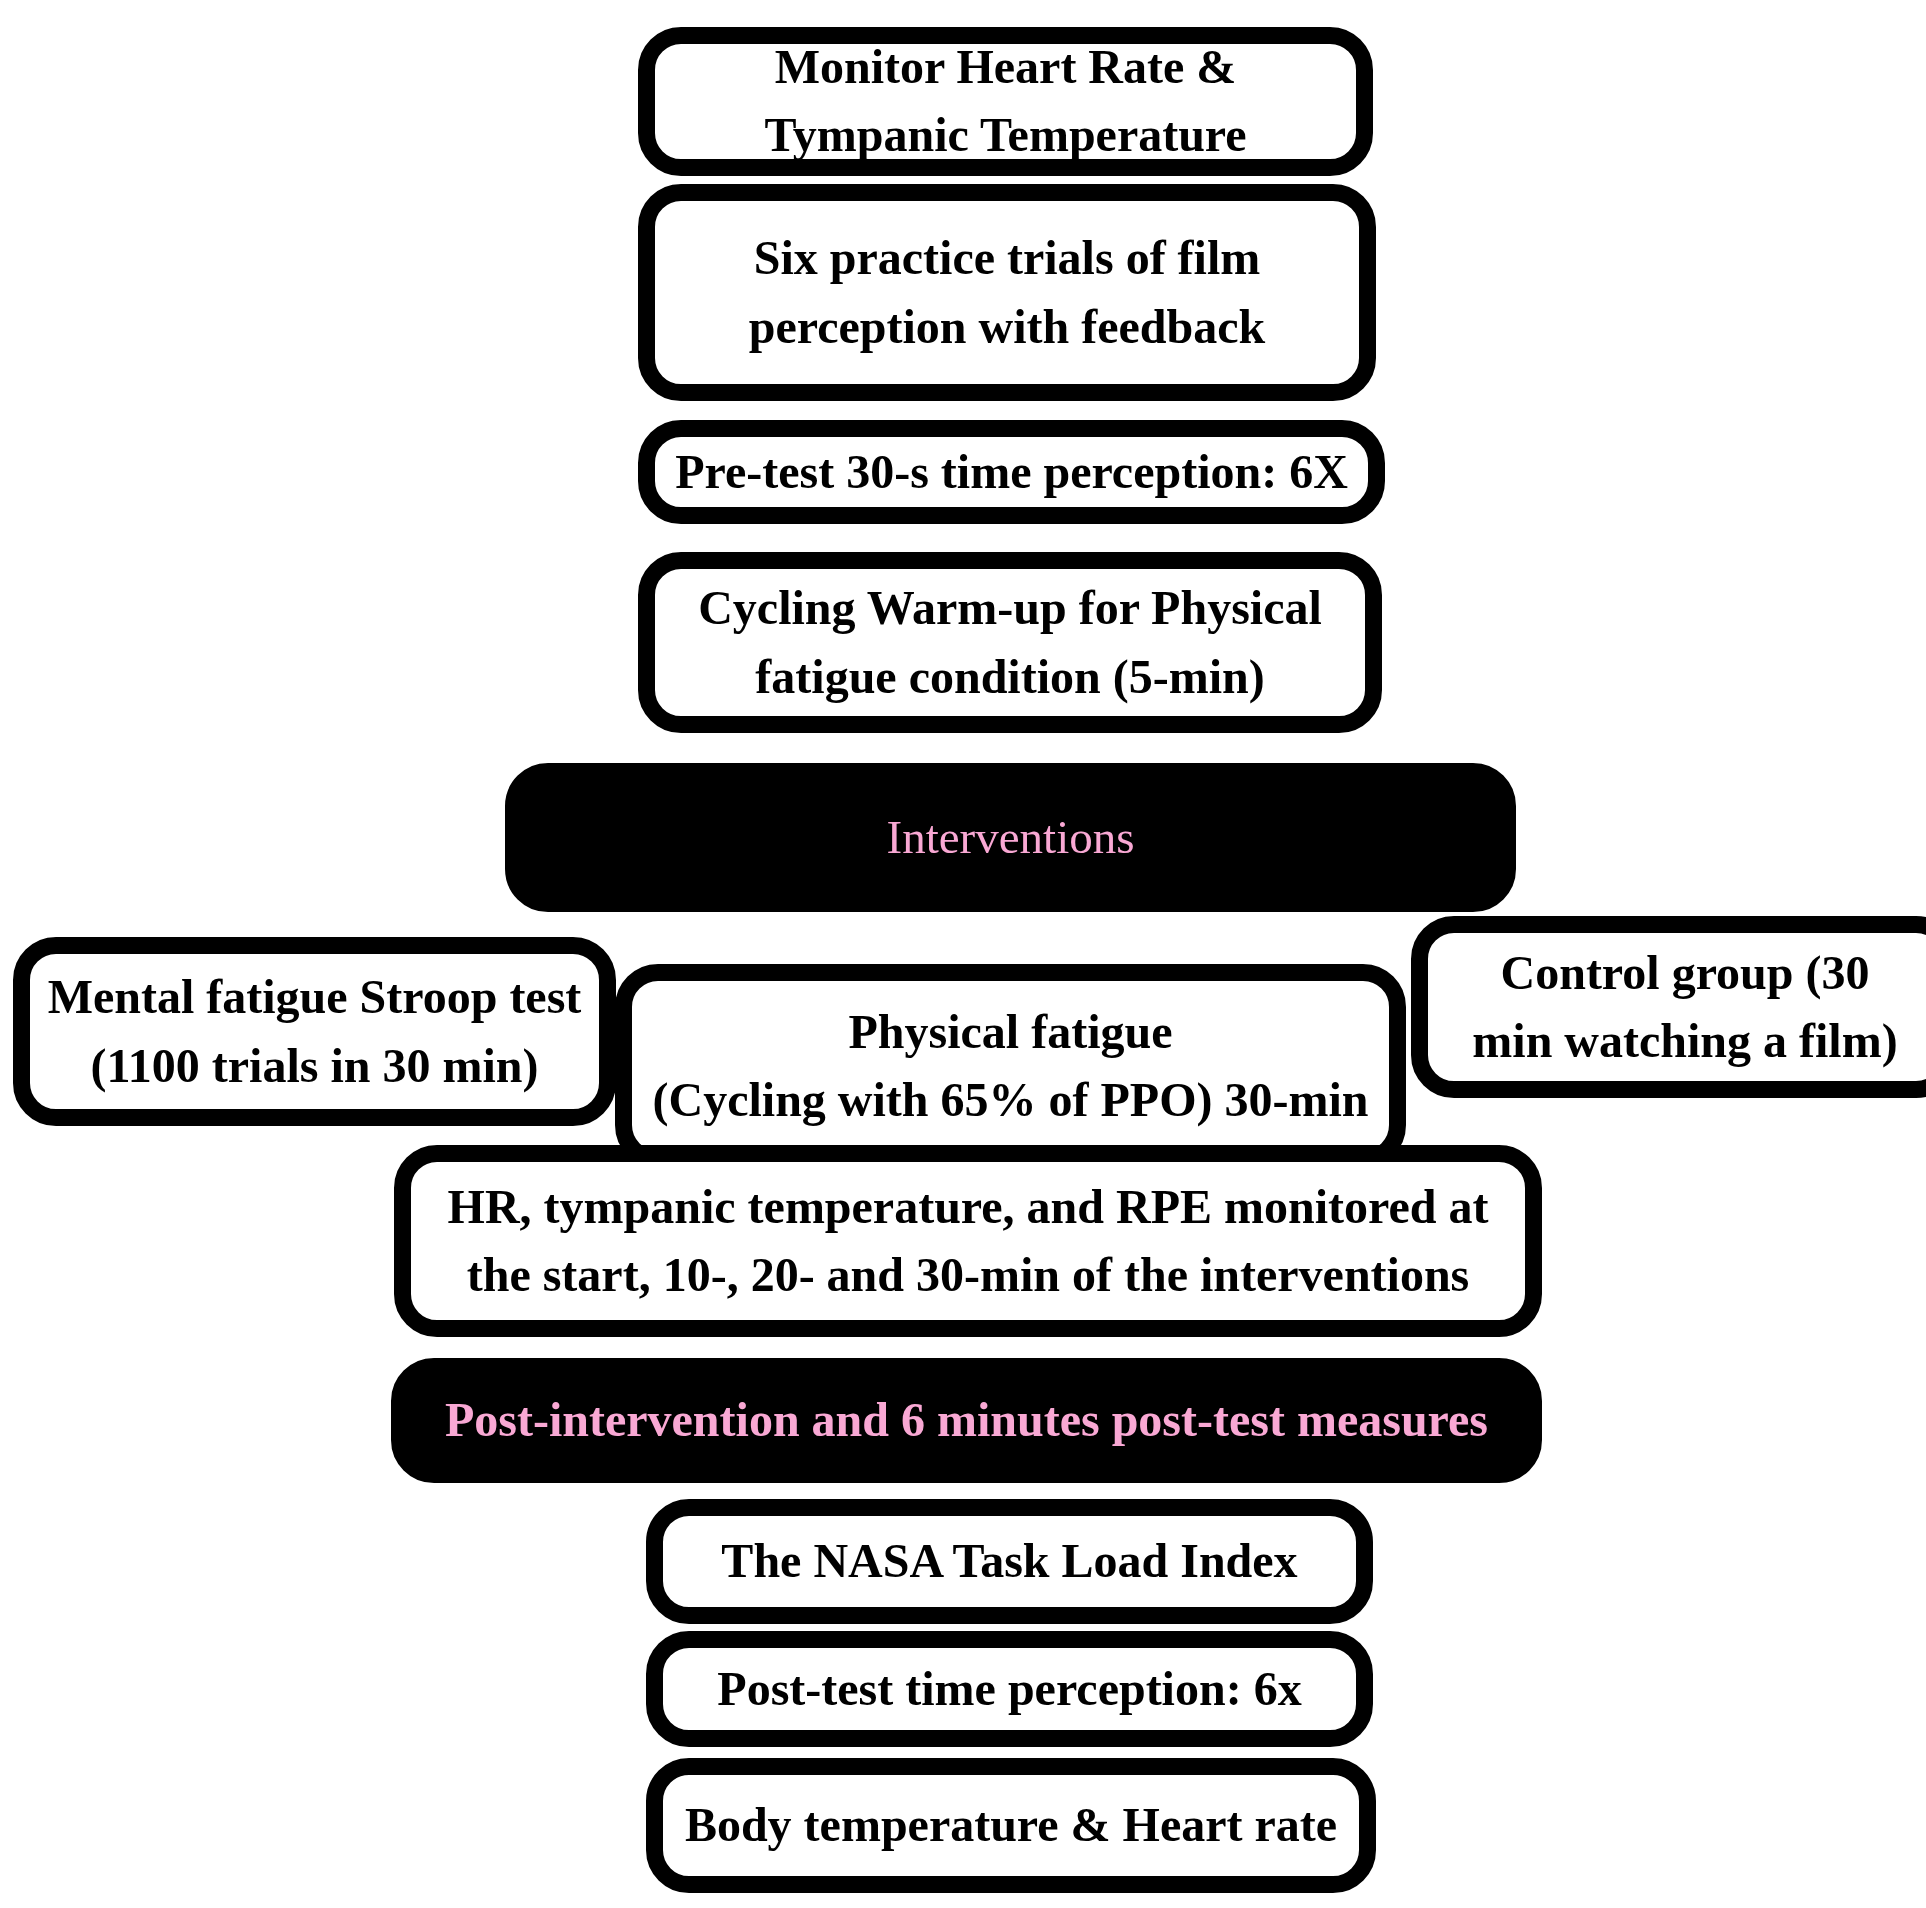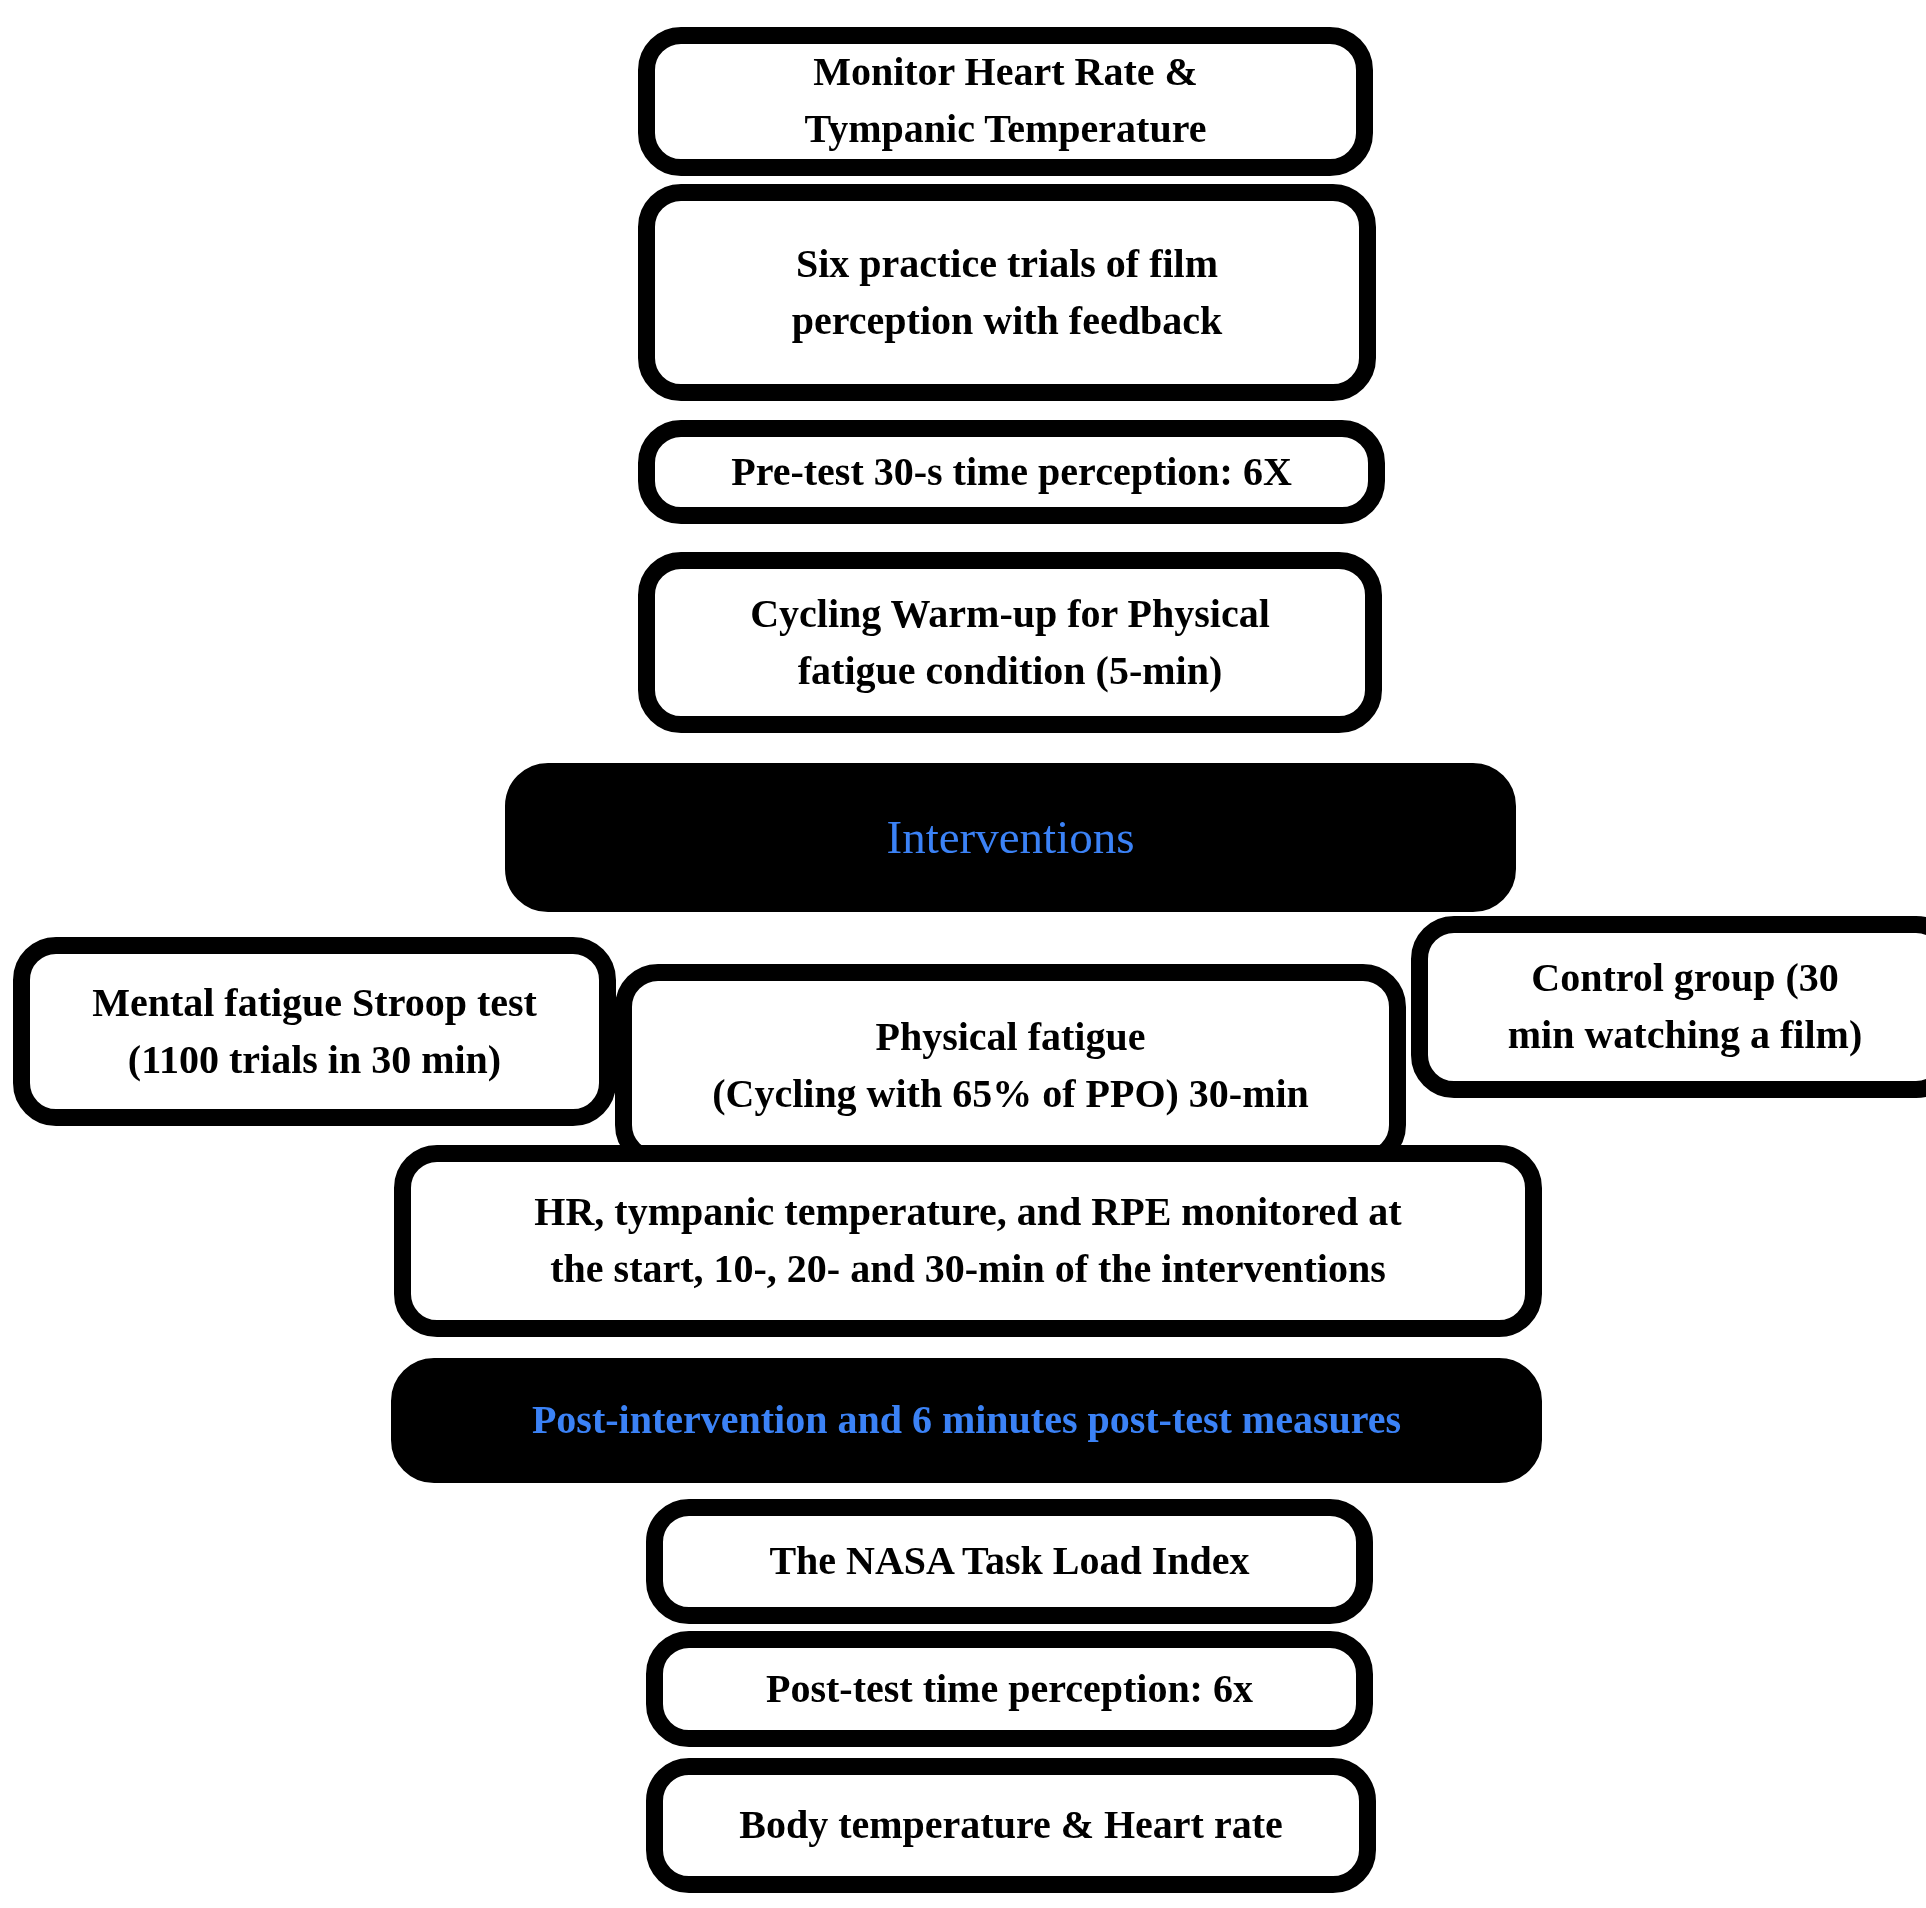--- a/index.html
+++ b/index.html
@@ -19,29 +19,29 @@
     box-sizing: border-box;
     border: 17.7px solid #000000;
     border-radius: 43px;
     background: #ffffff;
     color: #000000;
     display: flex;
     align-items: center;
     justify-content: center;
     text-align: center;
     font-weight: bold;
-    font-size: 40px;
+    font-size: 48px;
     line-height: 1.42;
     white-space: pre-line;
     padding: 0 14px;
   }
   .node.header {
     background: #000000;
     border-color: #000000;
-    color: #3b82f6;
+    color: #f9a8d4;
   }
   .node.header-title {
     font-weight: normal;
     font-size: 47px;
   }
   
   #n1  { left: 638px; top: 26.6px;   width: 735px; height: 149px; }
   #n2  { left: 638px; top: 184px;  width: 738px; height: 217px; }
   #n3  { left: 638px; top: 420px;  width: 747px; height: 104px; }
   #n4  { left: 638px; top: 552px;  width: 744px; height: 181px; }

